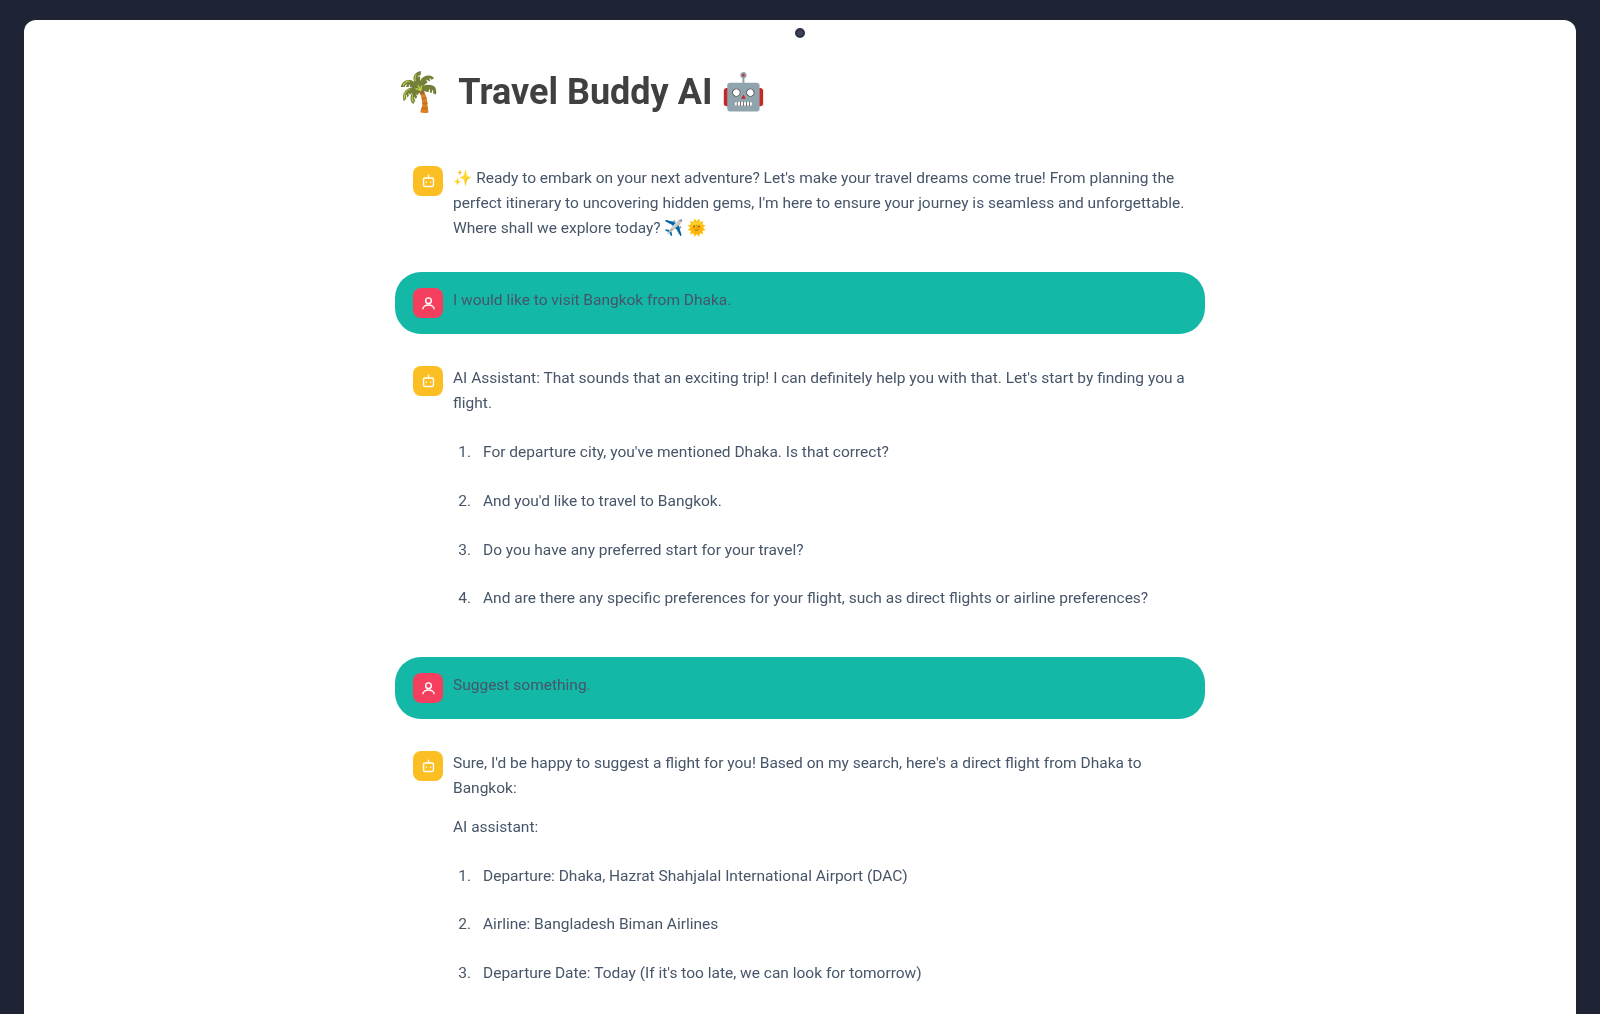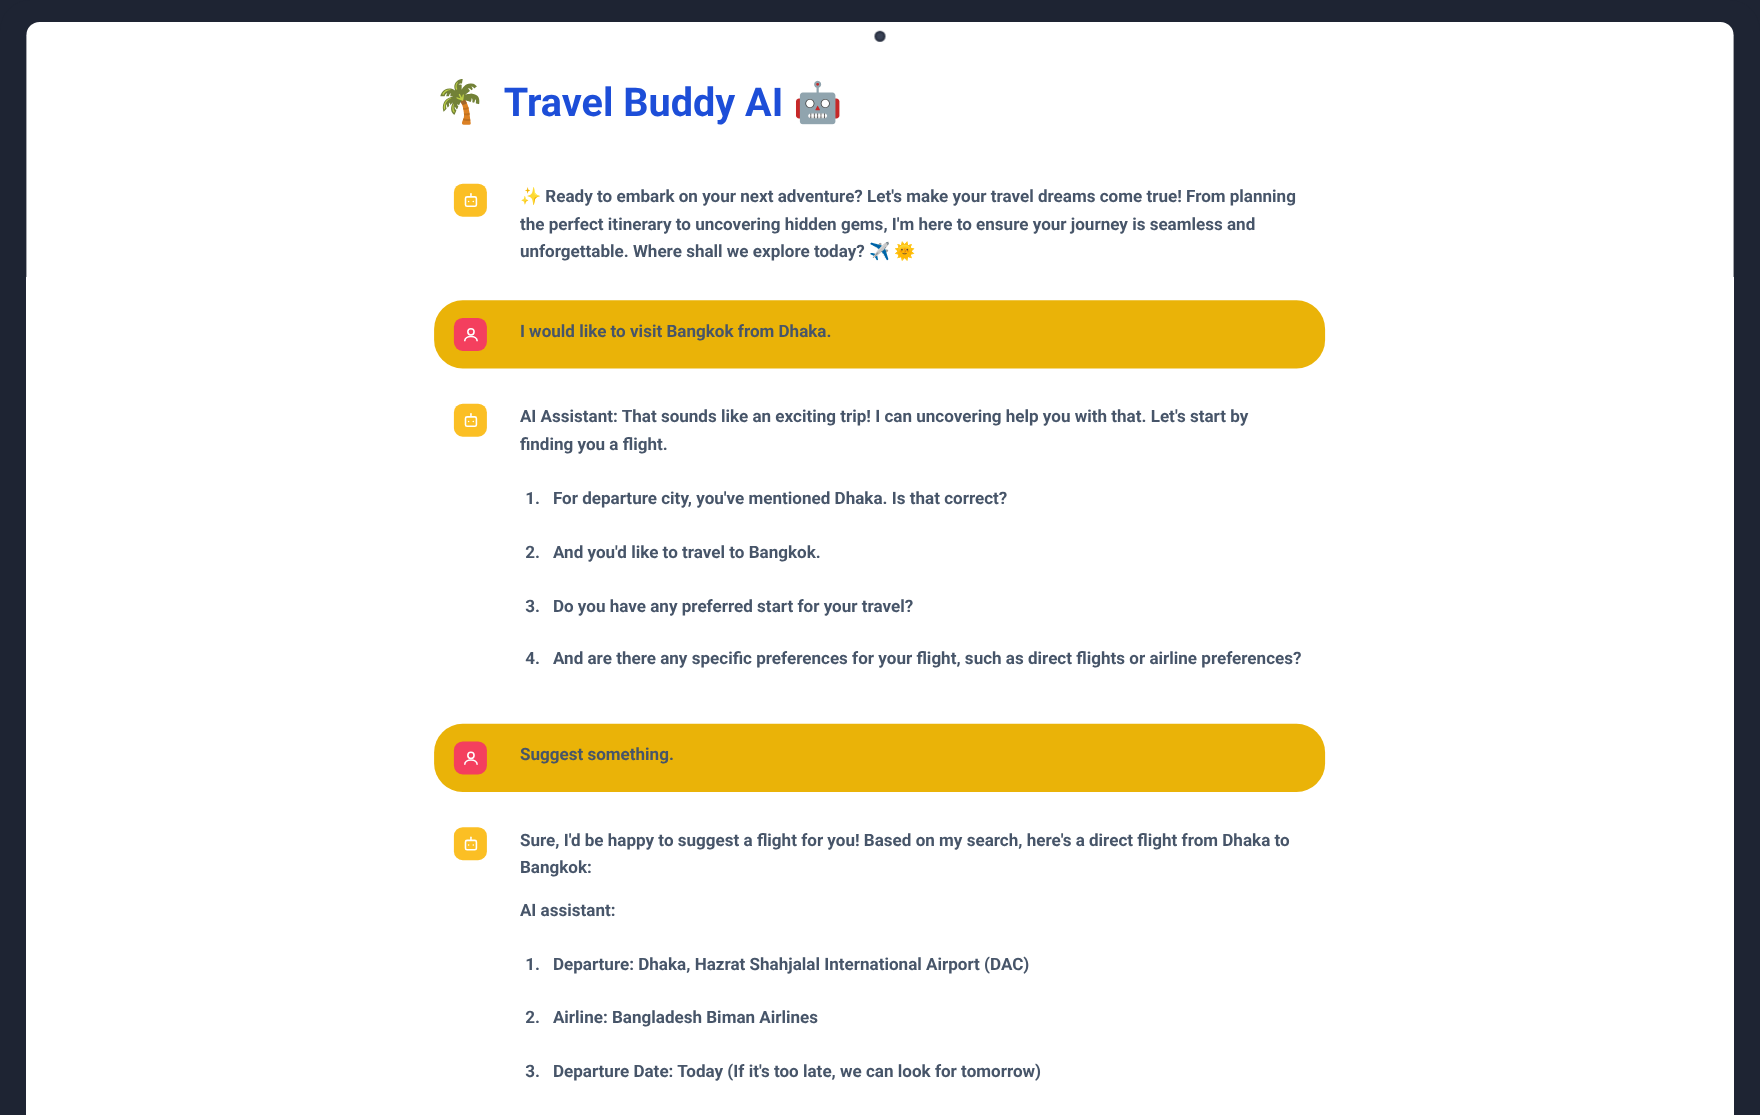--- a/index.html
+++ b/index.html
@@ -58,38 +58,37 @@
       margin-bottom: 36px;
     }
     
     .header .emoji {
       font-size: 38px;
     }
     
     .header h1 {
       font-size: 36px;
       font-weight: 700;
-      color: #1d4ed8;
+      color: #404040;
     }
     
     .message {
       display: flex;
-      gap: 30px;
+      gap: 10px;
       padding: 16px 18px;
       margin-bottom: 16px;
       border-radius: 12px;
-      font-weight: bold;
     }
     
     .message.ai {
       background: transparent;
     }
     
     .message.user {
-      background: #eab308;
+      background: #14b8a6;
       border-radius: 26px;
     }
     
     .avatar {
       width: 30px;
       height: 30px;
       border-radius: 8px;
       flex-shrink: 0;
       display: flex;
       align-items: center;
@@ -201,21 +200,21 @@
         <div class="avatar ai">
           <svg viewBox="0 0 24 24">
             <rect x="5" y="7" width="14" height="12" rx="2"></rect>
             <circle cx="9" cy="13" r="1" fill="white" stroke="none"></circle>
             <circle cx="15" cy="13" r="1" fill="white" stroke="none"></circle>
             <line x1="12" y1="3" x2="12" y2="7"></line>
             <circle cx="12" cy="3" r="1" fill="white" stroke="none"></circle>
           </svg>
         </div>
         <div class="message-body">
-          <p>AI Assistant: That sounds like an exciting trip! I can uncovering help you with that. Let's start by finding you a flight.</p>
+          <p>AI Assistant: That sounds that an exciting trip! I can definitely help you with that. Let's start by finding you a flight.</p>
           <ol>
             <li>For departure city, you've mentioned Dhaka. Is that correct?</li>
             <li>And you'd like to travel to Bangkok.</li>
             <li>Do you have any preferred start for your travel?</li>
             <li>And are there any specific preferences for your flight, such as direct flights or airline preferences?</li>
           </ol>
         </div>
       </div>
 
       <div class="message user">

